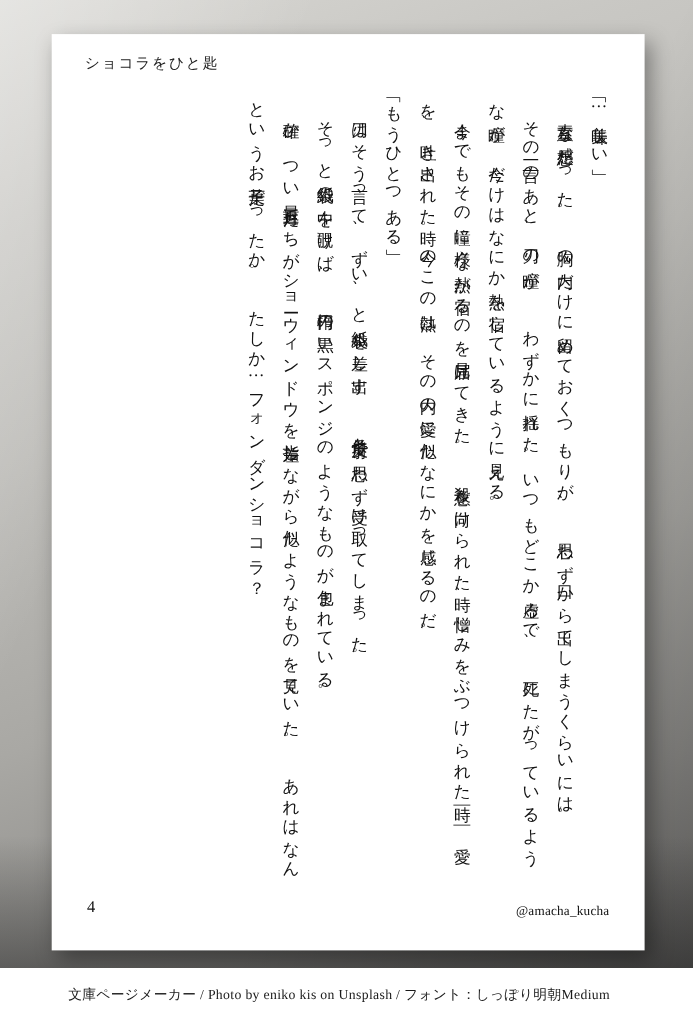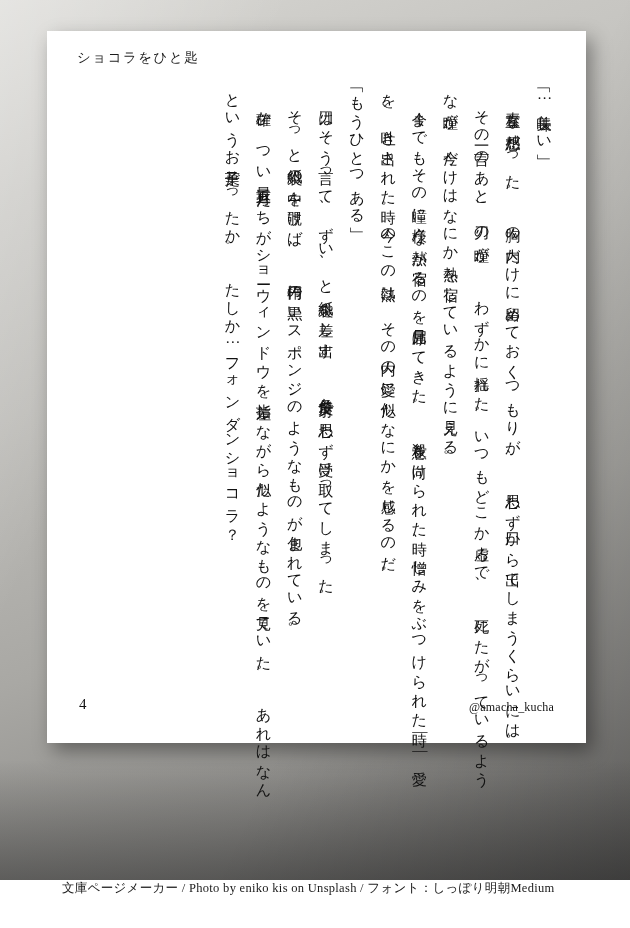--- a/index.html
+++ b/index.html
@@ -49,21 +49,21 @@
     height: 120px;
     background: linear-gradient(180deg, rgba(40,40,40,0.0) 0%, rgba(30,30,30,0.45) 100%);
   }
 
   
   #paper {
     position: absolute;
     left: 47px;
     top: 31px;
     width: 539px;
-    height: 712px;
+    height: 833px;
     background: #ffffff;
     box-shadow: 6px 8px 18px rgba(0,0,0,0.38);
   }
 
   
   #header-title {
     position: absolute;
     left: 30px;
     top: 18px;
     font-size: 13.5px;
@@ -116,20 +116,21 @@
 
   
   #caption {
     position: absolute;
     left: 0;
     top: 880px;
     width: 630px;
     height: 48px;
     background: #ffffff;
     display: flex;
+    align-items: center;
   }
   #caption-text {
     margin-left: 62px;
     font-size: 12.5px;
     color: #1a1a1a;
     font-family: "Liberation Serif", serif;
     letter-spacing: 0.3px;
     white-space: nowrap;
   }
 </style>

